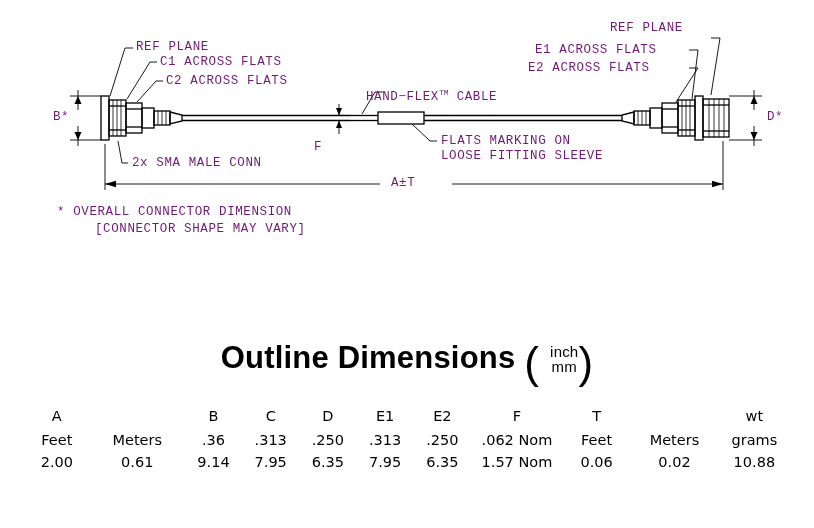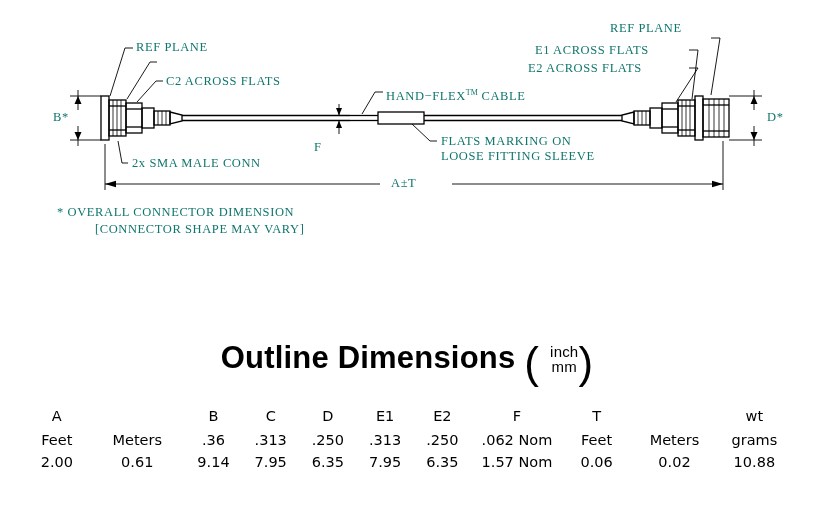--- a/index.html
+++ b/index.html
@@ -16,26 +16,26 @@
     overflow: hidden;
   }
   #stage {
     position: absolute;
     left: 0; top: 0;
     width: 814px;
     height: 528px;
   }
   .lbl {
     position: absolute;
-    font-family: Liberation Serif, serif;
+    font-family: Liberation Mono, monospace;
     font-size: 12.5px;
     letter-spacing: 0.6px;
     white-space: pre;
     line-height: 15px;
-    color: #0f766e;
+    color: #701a75;
   }
   .lbl.sup {
     font-size: 8px;
     letter-spacing: 0;
     vertical-align: super;
   }
   svg { position: absolute; left: 0; top: 0; }
   
   .title {
     position: absolute;
@@ -204,23 +204,24 @@
 
       <path d="M711 38 L720 38 L711 95" stroke-width="0.9"></path>
 
       <path d="M689 50 L698 50 L692 99" stroke-width="0.9"></path>
 
       <path d="M689 68 L698 68 L676 102" stroke-width="0.9"></path>
     </g>
   </svg>
 
   <div class="lbl" style="left:136px; top:40px;">REF PLANE</div>
+  <div class="lbl" style="left:160px; top:55px;">C1 ACROSS FLATS</div>
   <div class="lbl" style="left:166px; top:74px;">C2 ACROSS FLATS</div>
 
-  <div class="lbl" style="left:386px; top:85px;text-align:center;"><span>HAND−FLEX</span><span class="lbl sup" style="position:static;">TM</span><span> CABLE</span></div>
+  <div class="lbl" style="left:366px; top:85px;text-align:center;"><span>HAND−FLEX</span><span class="lbl sup" style="position:static;">TM</span><span> CABLE</span></div>
 
   <div class="lbl" style="left:610px; top:21px;">REF PLANE</div>
   <div class="lbl" style="left:535px; top:43px;">E1 ACROSS FLATS</div>
   <div class="lbl" style="left:528px; top:61px;">E2 ACROSS FLATS</div>
 
   <div class="lbl" style="left:441px; top:134px;">FLATS MARKING ON</div>
   <div class="lbl" style="left:441px; top:149px;">LOOSE FITTING SLEEVE</div>
 
   <div class="lbl" style="left:132px; top:156px;text-align:right;">2x SMA MALE CONN</div>
 

